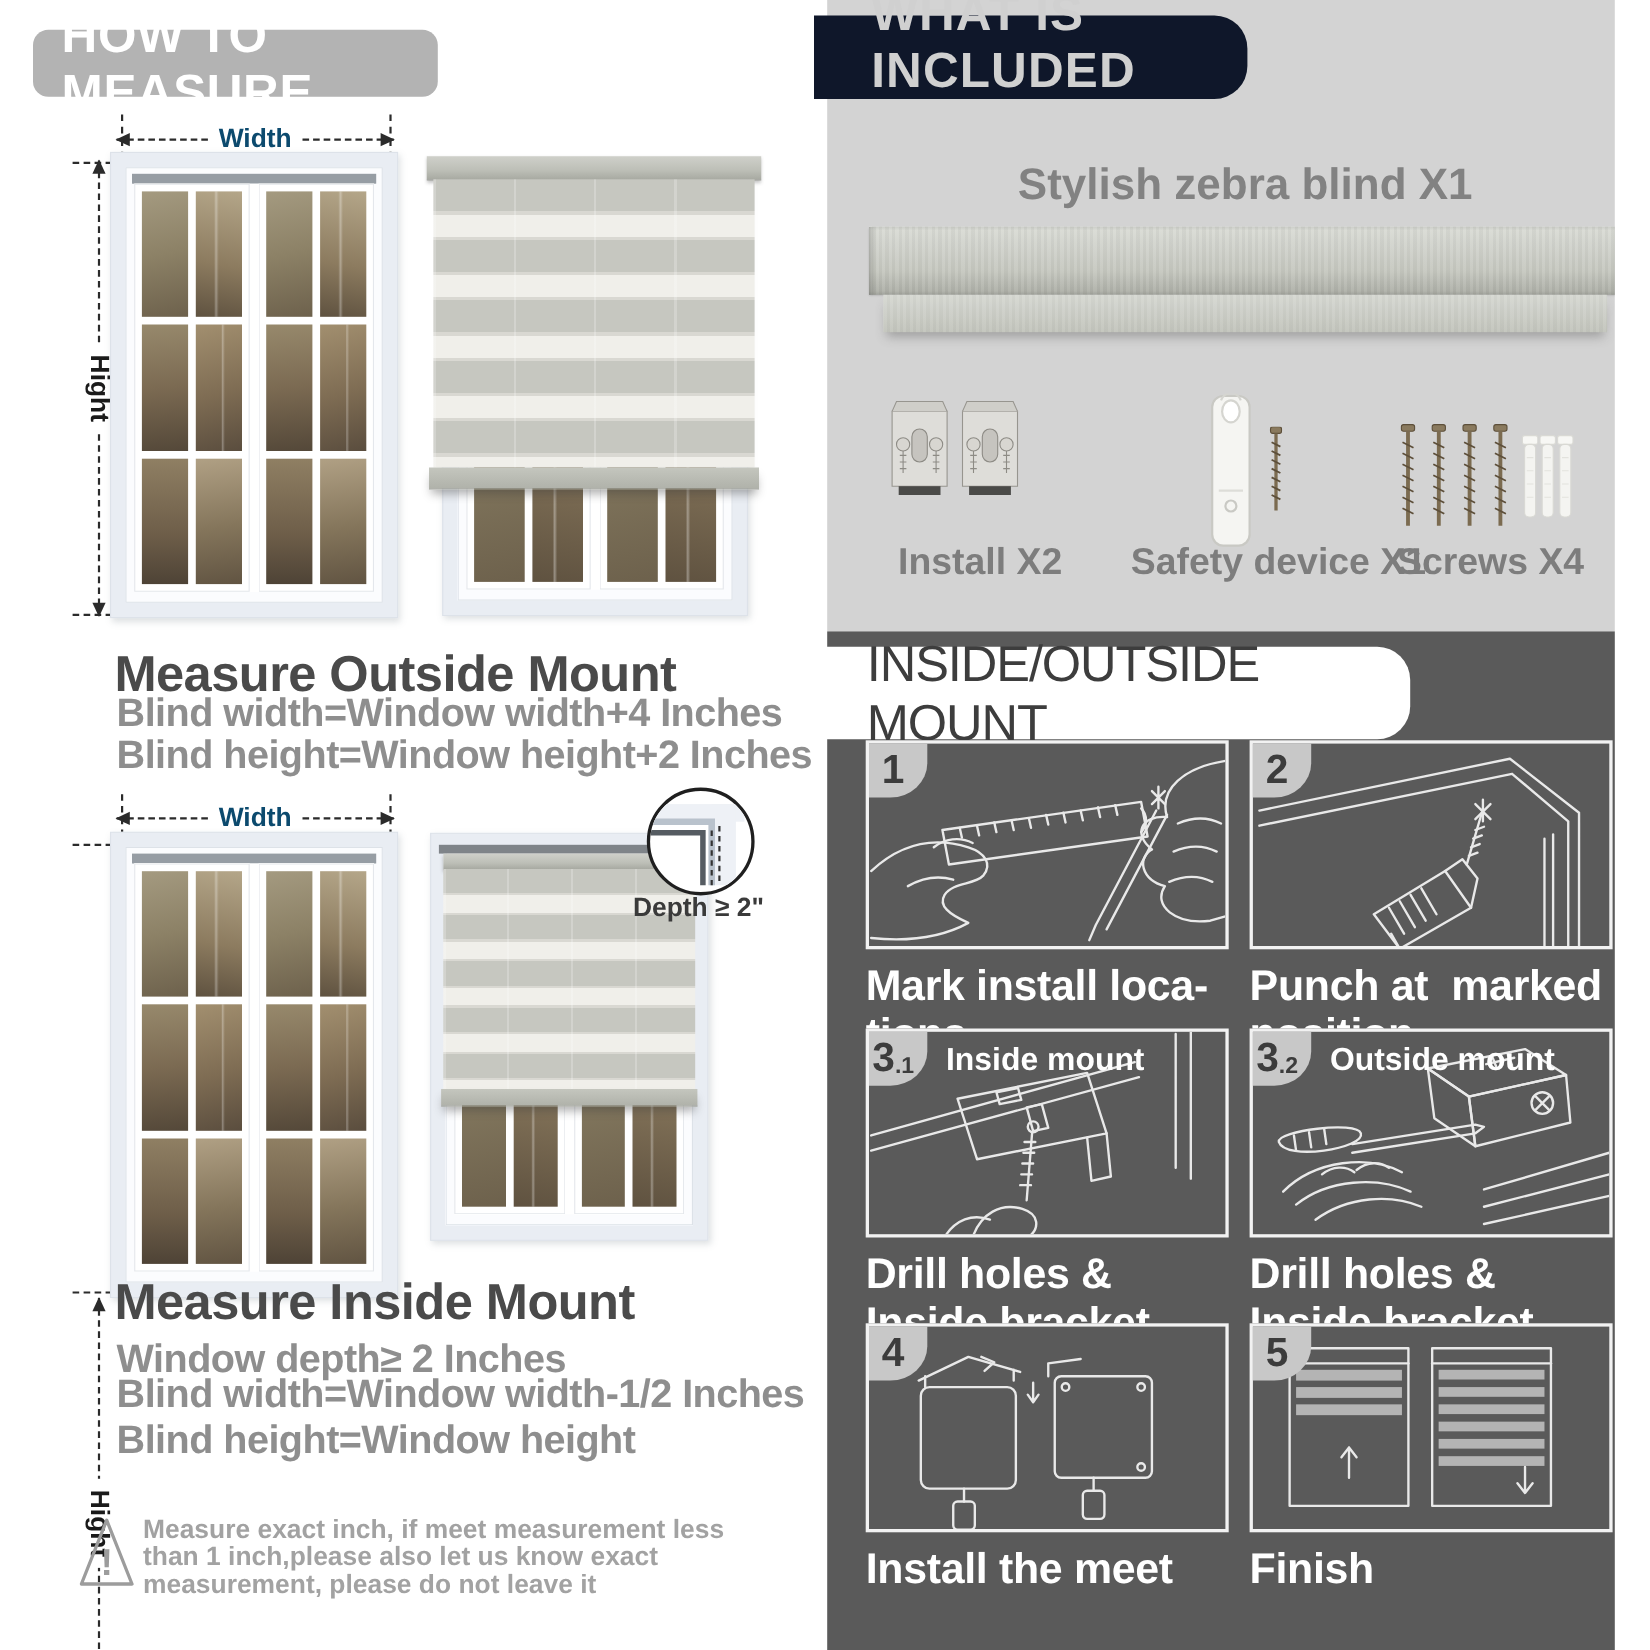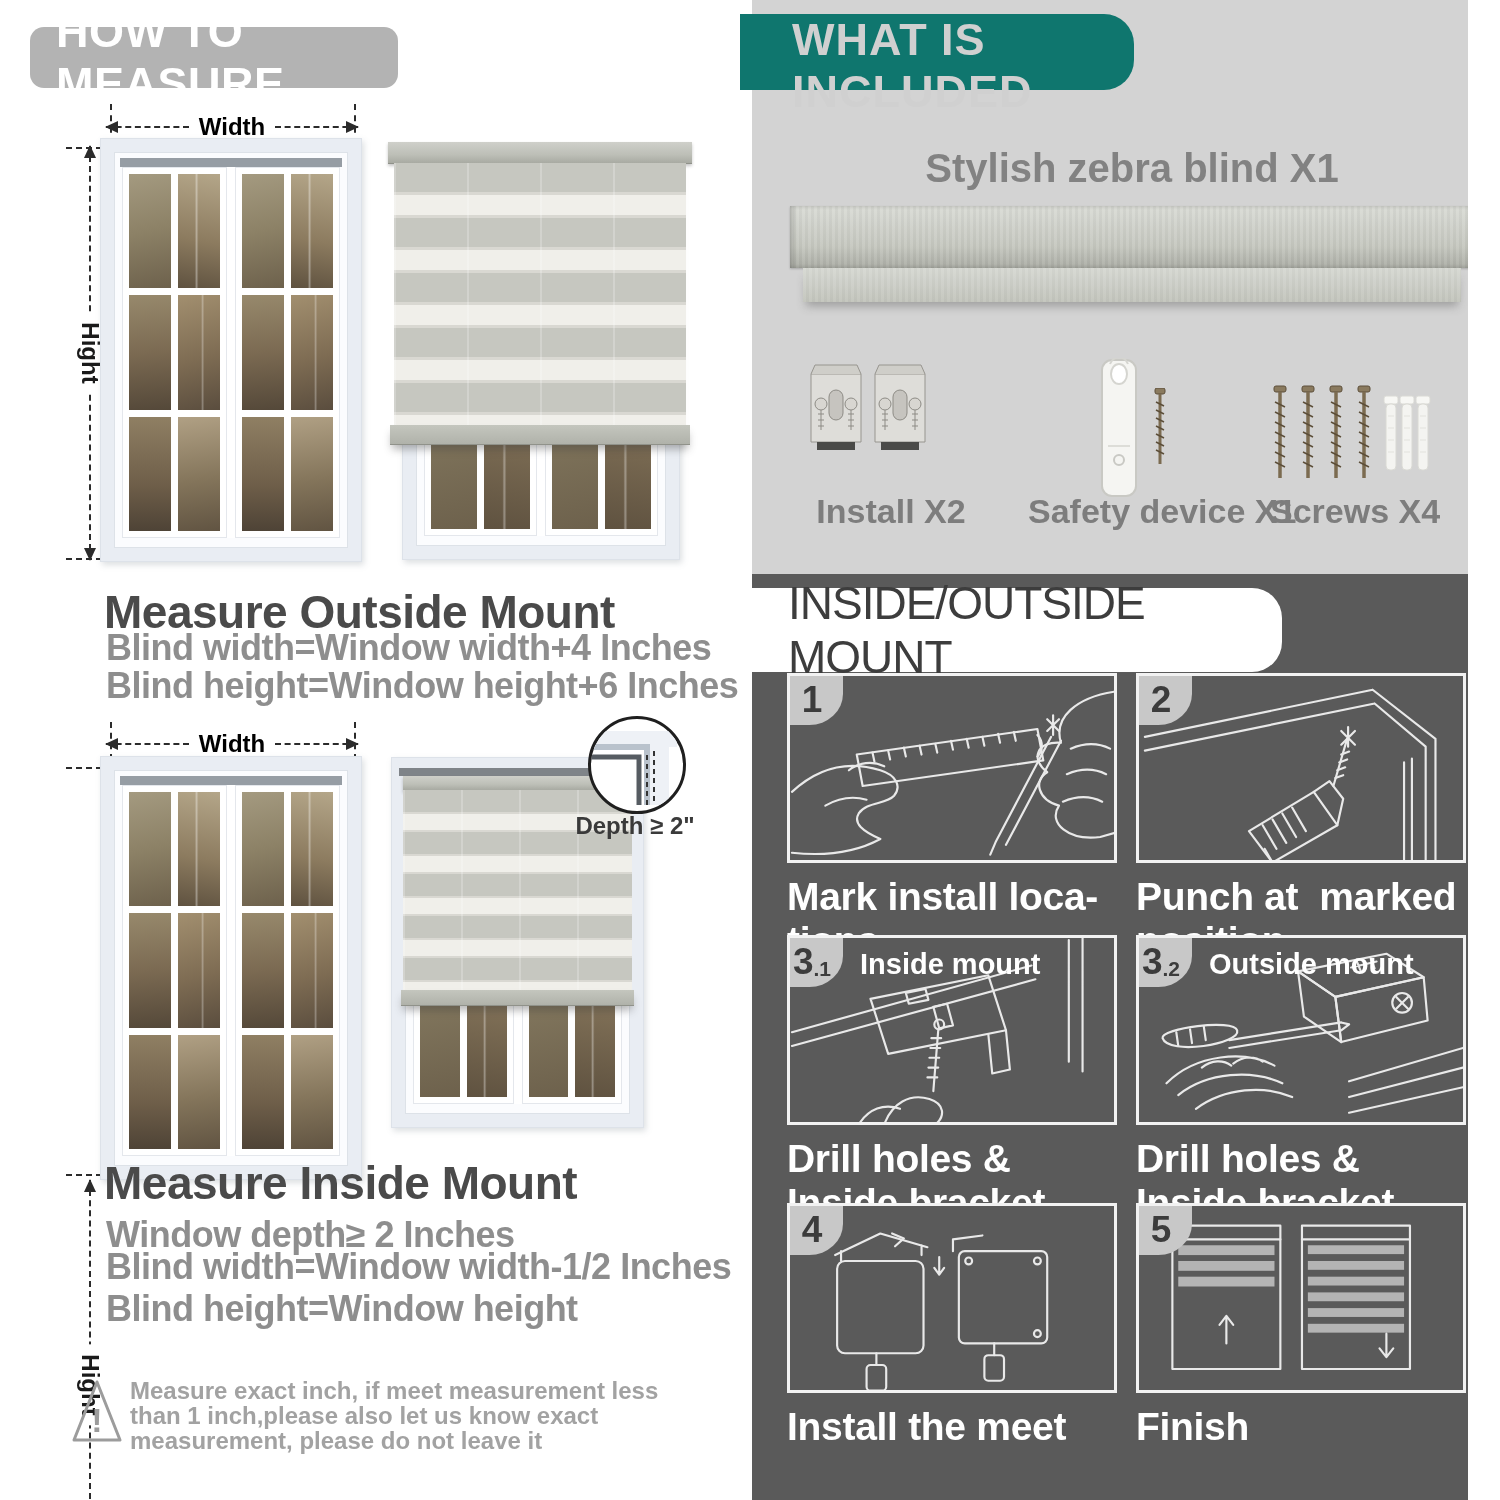--- a/index.html
+++ b/index.html
@@ -45,38 +45,38 @@
       repeating-linear-gradient(180deg,#c6c7c0 0 22px,#d9d8d2 22px 24px,#f0efea 24px 40px,#d9d8d2 40px 42px);}
   .botrail{background:linear-gradient(180deg,#c4c6be 0%,#b0b2aa 100%);border-bottom:1px solid #90928a;
            box-shadow:0 6px 9px -2px rgba(60,60,60,.4);}
   
   .harrow{display:flex;align-items:center;height:24px;}
   .hline{flex:1;border-top:2px dashed #2b2b2b;position:relative;height:0;}
   .hline.l::before{content:"";position:absolute;left:-1px;top:-7px;border-right:13px solid #2b2b2b;
                    border-top:6px solid transparent;border-bottom:6px solid transparent;}
   .hline.r::after{content:"";position:absolute;right:-1px;top:-7px;border-left:13px solid #2b2b2b;
                   border-top:6px solid transparent;border-bottom:6px solid transparent;}
-  .hlabel{padding:0 10px;font-size:24px;font-weight:700;color:#000000;background:#fff;line-height:24px;}
+  .hlabel{padding:0 10px;font-size:24px;font-weight:700;color:#0c4a6e;background:#fff;line-height:24px;}
   .varrow{width:24px;display:flex;justify-content:center;position:relative;}
   .vline{width:0;border-left:2px dashed #2b2b2b;position:relative;}
   .vline::before{content:"";position:absolute;top:-1px;left:-7px;border-bottom:13px solid #2b2b2b;
                  border-left:6px solid transparent;border-right:6px solid transparent;}
   .vline::after{content:"";position:absolute;bottom:-1px;left:-7px;border-top:13px solid #2b2b2b;
                 border-left:6px solid transparent;border-right:6px solid transparent;}
   .vlabel{position:absolute;top:50%;left:50%;transform:translate(-50%,-50%);writing-mode:vertical-rl;
           background:#fff;padding:10px 0;font-size:24px;font-weight:700;color:#1a1a1a;}
   .ext-h{border-top:2px dashed #2b2b2b;height:0;}
   .ext-v{border-left:2px dashed #2b2b2b;width:0;}
   .circle-detail{width:92px;height:92px;border-radius:50%;background:#fff;border:3px solid #1f1f1f;
                  overflow:hidden;}
   .depth-label{font-size:24px;font-weight:700;color:#3a3a3a;text-align:center;white-space:pre;}
   
   .panel-light{left:752px;top:0;width:748px;height:574px;background:#d3d3d3;}
-  .pill-included{left:740px;top:14px;width:394px;height:76px;background:#0f766e;border-radius:0 30px 30px 0;
-                 display:flex;align-items:flex-start;padding-left:52px;box-sizing:border-box;}
+  .pill-included{left:740px;top:14px;width:394px;height:76px;background:#0f172a;border-radius:0 30px 30px 0;
+                 display:flex;align-items:flex-end;padding-left:52px;box-sizing:border-box;}
   .pill-included span{font-size:45px;font-weight:700;color:#d0d0d0;letter-spacing:1px;}
   .blind-label{left:790px;top:146px;width:684px;text-align:center;font-size:40px;font-weight:700;color:#828282;}
   .rail-main{left:790px;top:206px;width:684px;height:62px;
        background:
         repeating-linear-gradient(90deg,rgba(255,255,255,.05) 0 3px,rgba(0,0,0,.03) 3px 6px),
         linear-gradient(180deg,#dadcd6 0%,#c6c8c0 65%,#abada5 100%);
        box-shadow:inset 4px 0 6px -3px rgba(0,0,0,.3), inset -4px 0 6px -3px rgba(0,0,0,.3),
                   0 1px 2px rgba(0,0,0,.2);}
   .rail-lip{left:803px;top:268px;width:658px;height:34px;
        background:
@@ -164,21 +164,21 @@
           <div class="pane"></div>
       </div>
     </div>
   </div>
   <div class="abs headrail" style="left:388px;top:142px;width:304px;height:21px;"></div>
   <div class="abs fabric" style="left:394px;top:163px;width:292px;height:262px;"></div>
   <div class="abs botrail" style="left:390px;top:425px;width:300px;height:19px;"></div>
 
   <div class="abs h2" style="left:104px;top:585px;">Measure Outside Mount</div>
   <div class="abs body-line" style="left:106px;top:627px;">Blind width=Window width+4 Inches</div>
-  <div class="abs body-line" style="left:106px;top:665px;">Blind height=Window height+6 Inches</div>
+  <div class="abs body-line" style="left:106px;top:665px;">Blind height=Window height+2 Inches</div>
 
   <div class="abs harrow" style="left:106px;top:732px;width:252px;">
     <div class="hline l"></div>
     <div class="hlabel">Width</div>
     <div class="hline r"></div>
   </div>
   <div class="abs ext-v" style="left:110px;top:722px;height:38px;"></div>
   <div class="abs ext-v" style="left:354px;top:722px;height:38px;"></div>
   <div class="abs varrow" style="left:78px;top:766px;height:410px;">
     <div class="vline" style="height:410px;"></div>

